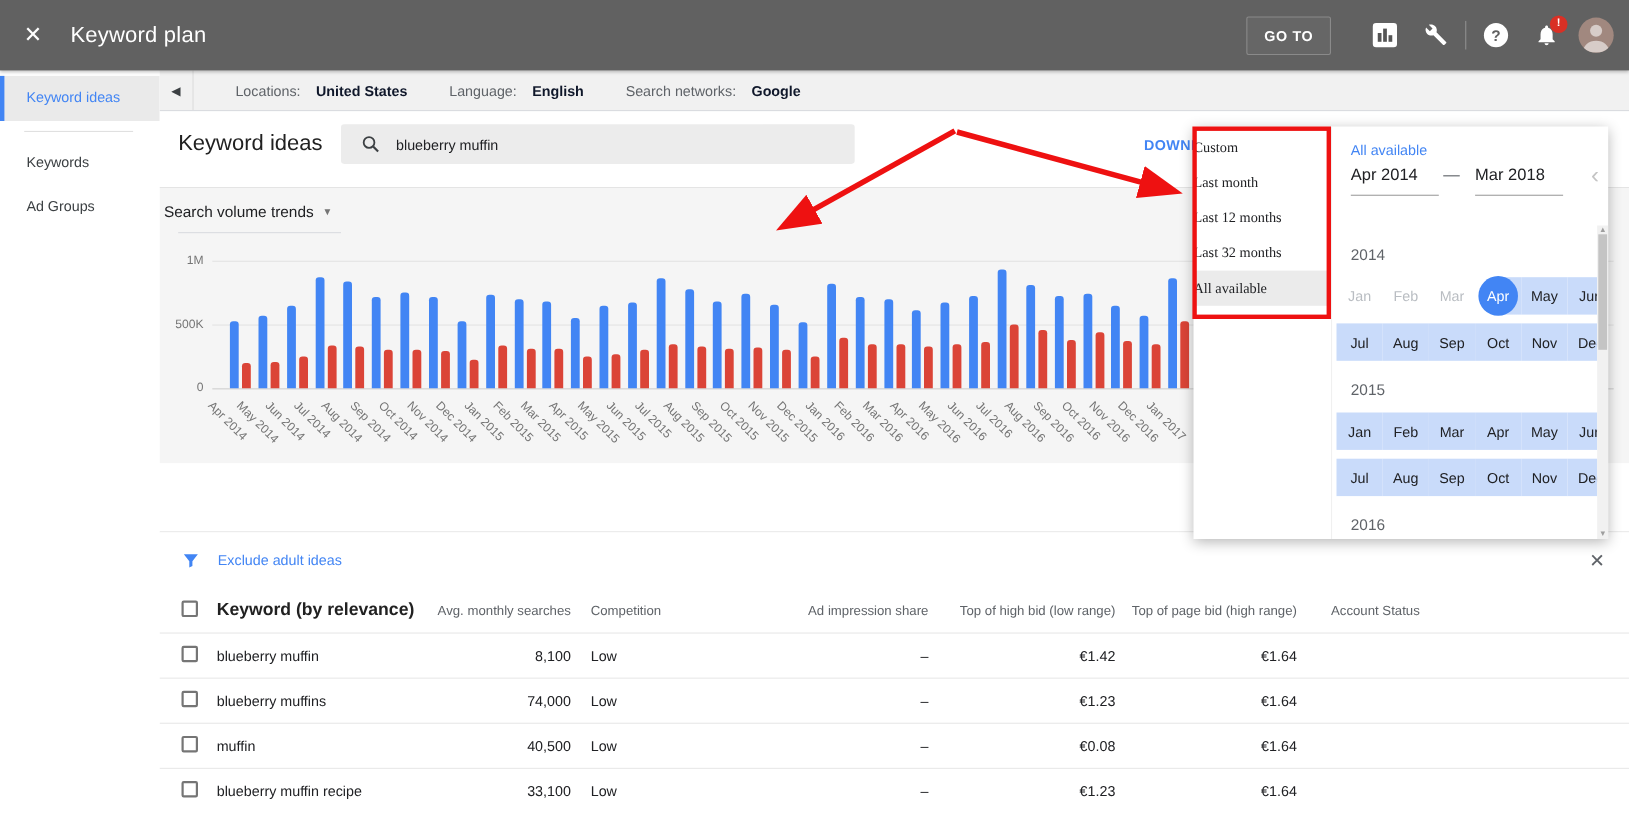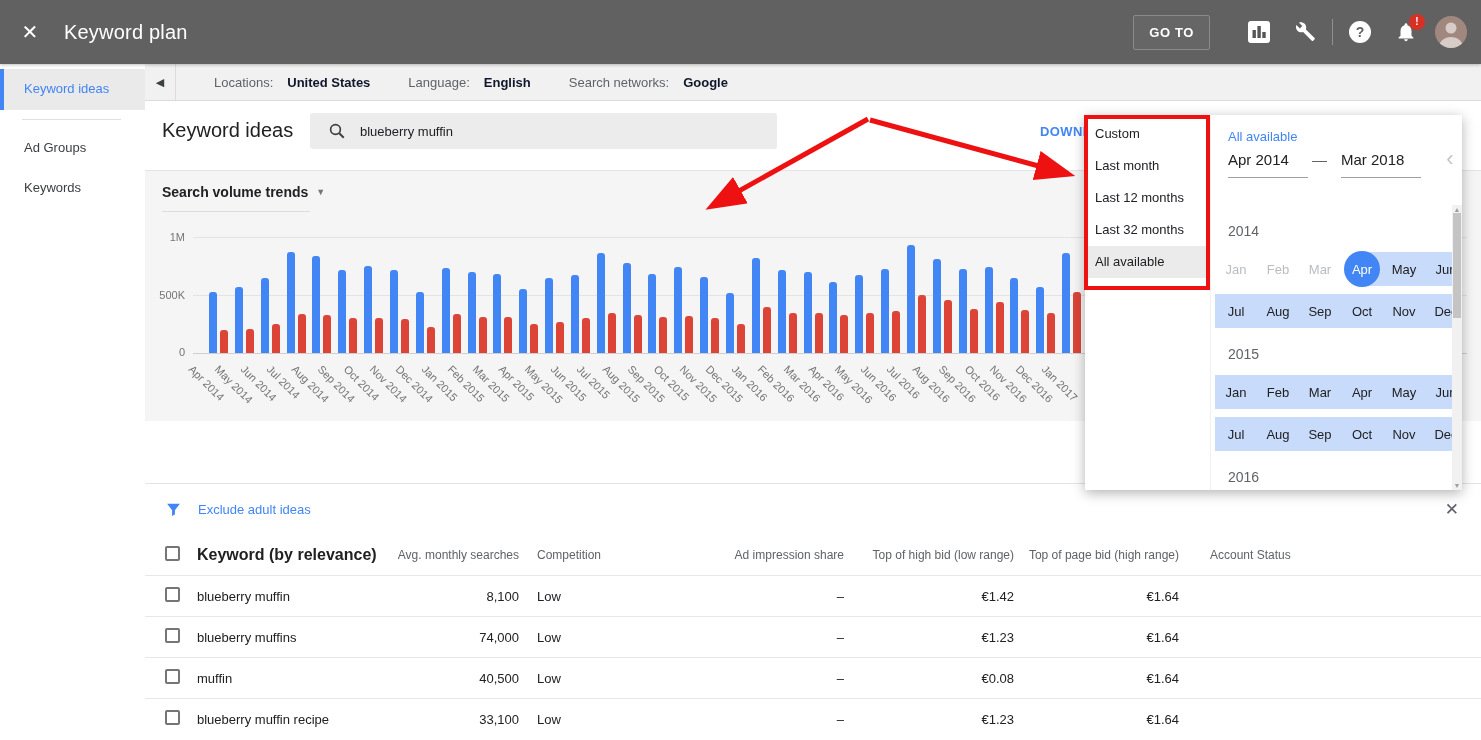--- a/index.html
+++ b/index.html
@@ -38,35 +38,35 @@
   .page-title { position:absolute; left:162px; top:119px; font-size:20px; font-weight:500; color:#212121; z-index:2; }
   .searchbox { position:absolute; left:310px; top:113px; width:467px; height:36px; background:#ececec; border-radius:3px;
                display:flex; align-items:center; z-index:2; }
   .searchbox .mag { margin:0 14px 0 18px; }
   .searchbox .q { font-size:13px; color:#202124; }
   .download { position:absolute; left:1040px; top:124px; font-size:13px; font-weight:700; color:#4285f4; letter-spacing:.4px; z-index:2; cursor:pointer; }
   .hdiv { position:absolute; left:145px; top:170px; width:1336px; height:1px; background:#e4e4e4; z-index:2; }
 
   
   .chart-sec { position:absolute; left:145px; top:171px; width:1336px; height:250px; background:#f5f5f5; z-index:1; overflow:hidden; }
-  .trend { position:absolute; left:17px; top:13px; font-size:14px; color:#202124; cursor:pointer;font-weight:bold; }
+  .trend { position:absolute; left:4px; top:13px; font-size:14px; color:#202124; cursor:pointer; }
   .trend .caret { color:#757575; font-size:9px; margin-left:8px; vertical-align:2px; }
   .trend-underline { position:absolute; left:17px; top:40px; width:148px; height:1px; background:#dadce0; }
   .gline { position:absolute; left:48px; right:14px; height:1px; background:#e3e3e3; }
   .gline.zero { background:#cfcfcf; }
   .ytick { position:absolute; left:0; width:40px; text-align:right; font-size:11px; color:#757575; }
   .bar { position:absolute; width:8px; bottom:68px; border-radius:3px 3px 0 0; }
   .xlab { position:absolute; top:192px; font-size:11px; color:#757575; white-space:nowrap;
           transform:rotate(45deg); transform-origin:0 0; }
 
   
   .popup { position:absolute; left:1085px; top:115px; width:377px; height:375px; background:#fff; z-index:20;
            box-shadow:0 3px 12px rgba(0,0,0,.3); display:flex; overflow:hidden; }
   .preset-col { width:125px; flex:none; padding-top:3px; }
-  .preset { height:32px; line-height:32px; padding-left:10px; font-size:13px; color:#202124; cursor:pointer; white-space:nowrap; }
+  .preset { height:32px; line-height:32px; padding-left:0; font-size:13px; color:#202124; cursor:pointer; white-space:nowrap;font-family:Liberation Serif, serif; }
   .preset.sel { background:#ebebeb; }
   .cal-col { flex:1; position:relative; border-left:1px solid #f0f0f0; }
   .cal-link { position:absolute; left:17px; top:14px; font-size:13px; color:#4285f4; cursor:pointer; }
   .cal-range { position:absolute; left:17px; top:36px; display:flex; align-items:flex-start; font-size:15px; color:#202124; }
   .cal-input { width:80px; border-bottom:1px solid #9e9e9e; padding-bottom:9px; cursor:text; }
   .cal-sep { margin:0 14px 0 4px; color:#5f6368; }
   .cal-nav { display:flex; margin-left:14px; margin-top:-2px; }
   .cal-nav span { font-size:22px; line-height:20px; width:30px; text-align:center; cursor:pointer; }
   .chev-prev { color:#c4c4c4; }
   .cal-scroll { position:absolute; left:0; right:10px; top:90px; bottom:0; overflow:hidden; padding:10px 0 0 0; }
@@ -147,22 +147,22 @@
         <path d="M4 32c0-7 5.4-11 12-11s12 4 12 11z" fill="#d7ccc8"></path>
       </svg>
     </div>
   </div>
 </div>
 
 <div class="sidebar">
   <div id="sidebar-items">
       <div class="side-item active">Keyword ideas</div>
       <div class="side-div"></div>
+      <div class="side-item">Keywords</div>
       <div class="side-item">Ad Groups</div>
-      <div class="side-item">Keywords</div>
     </div>
 </div>
 
 <div class="filterbar">
   <div class="back-box">
     <span>◀</span>
   </div>
   <div class="chip">
     <span>Locations:</span><b>United States</b>
   </div>

